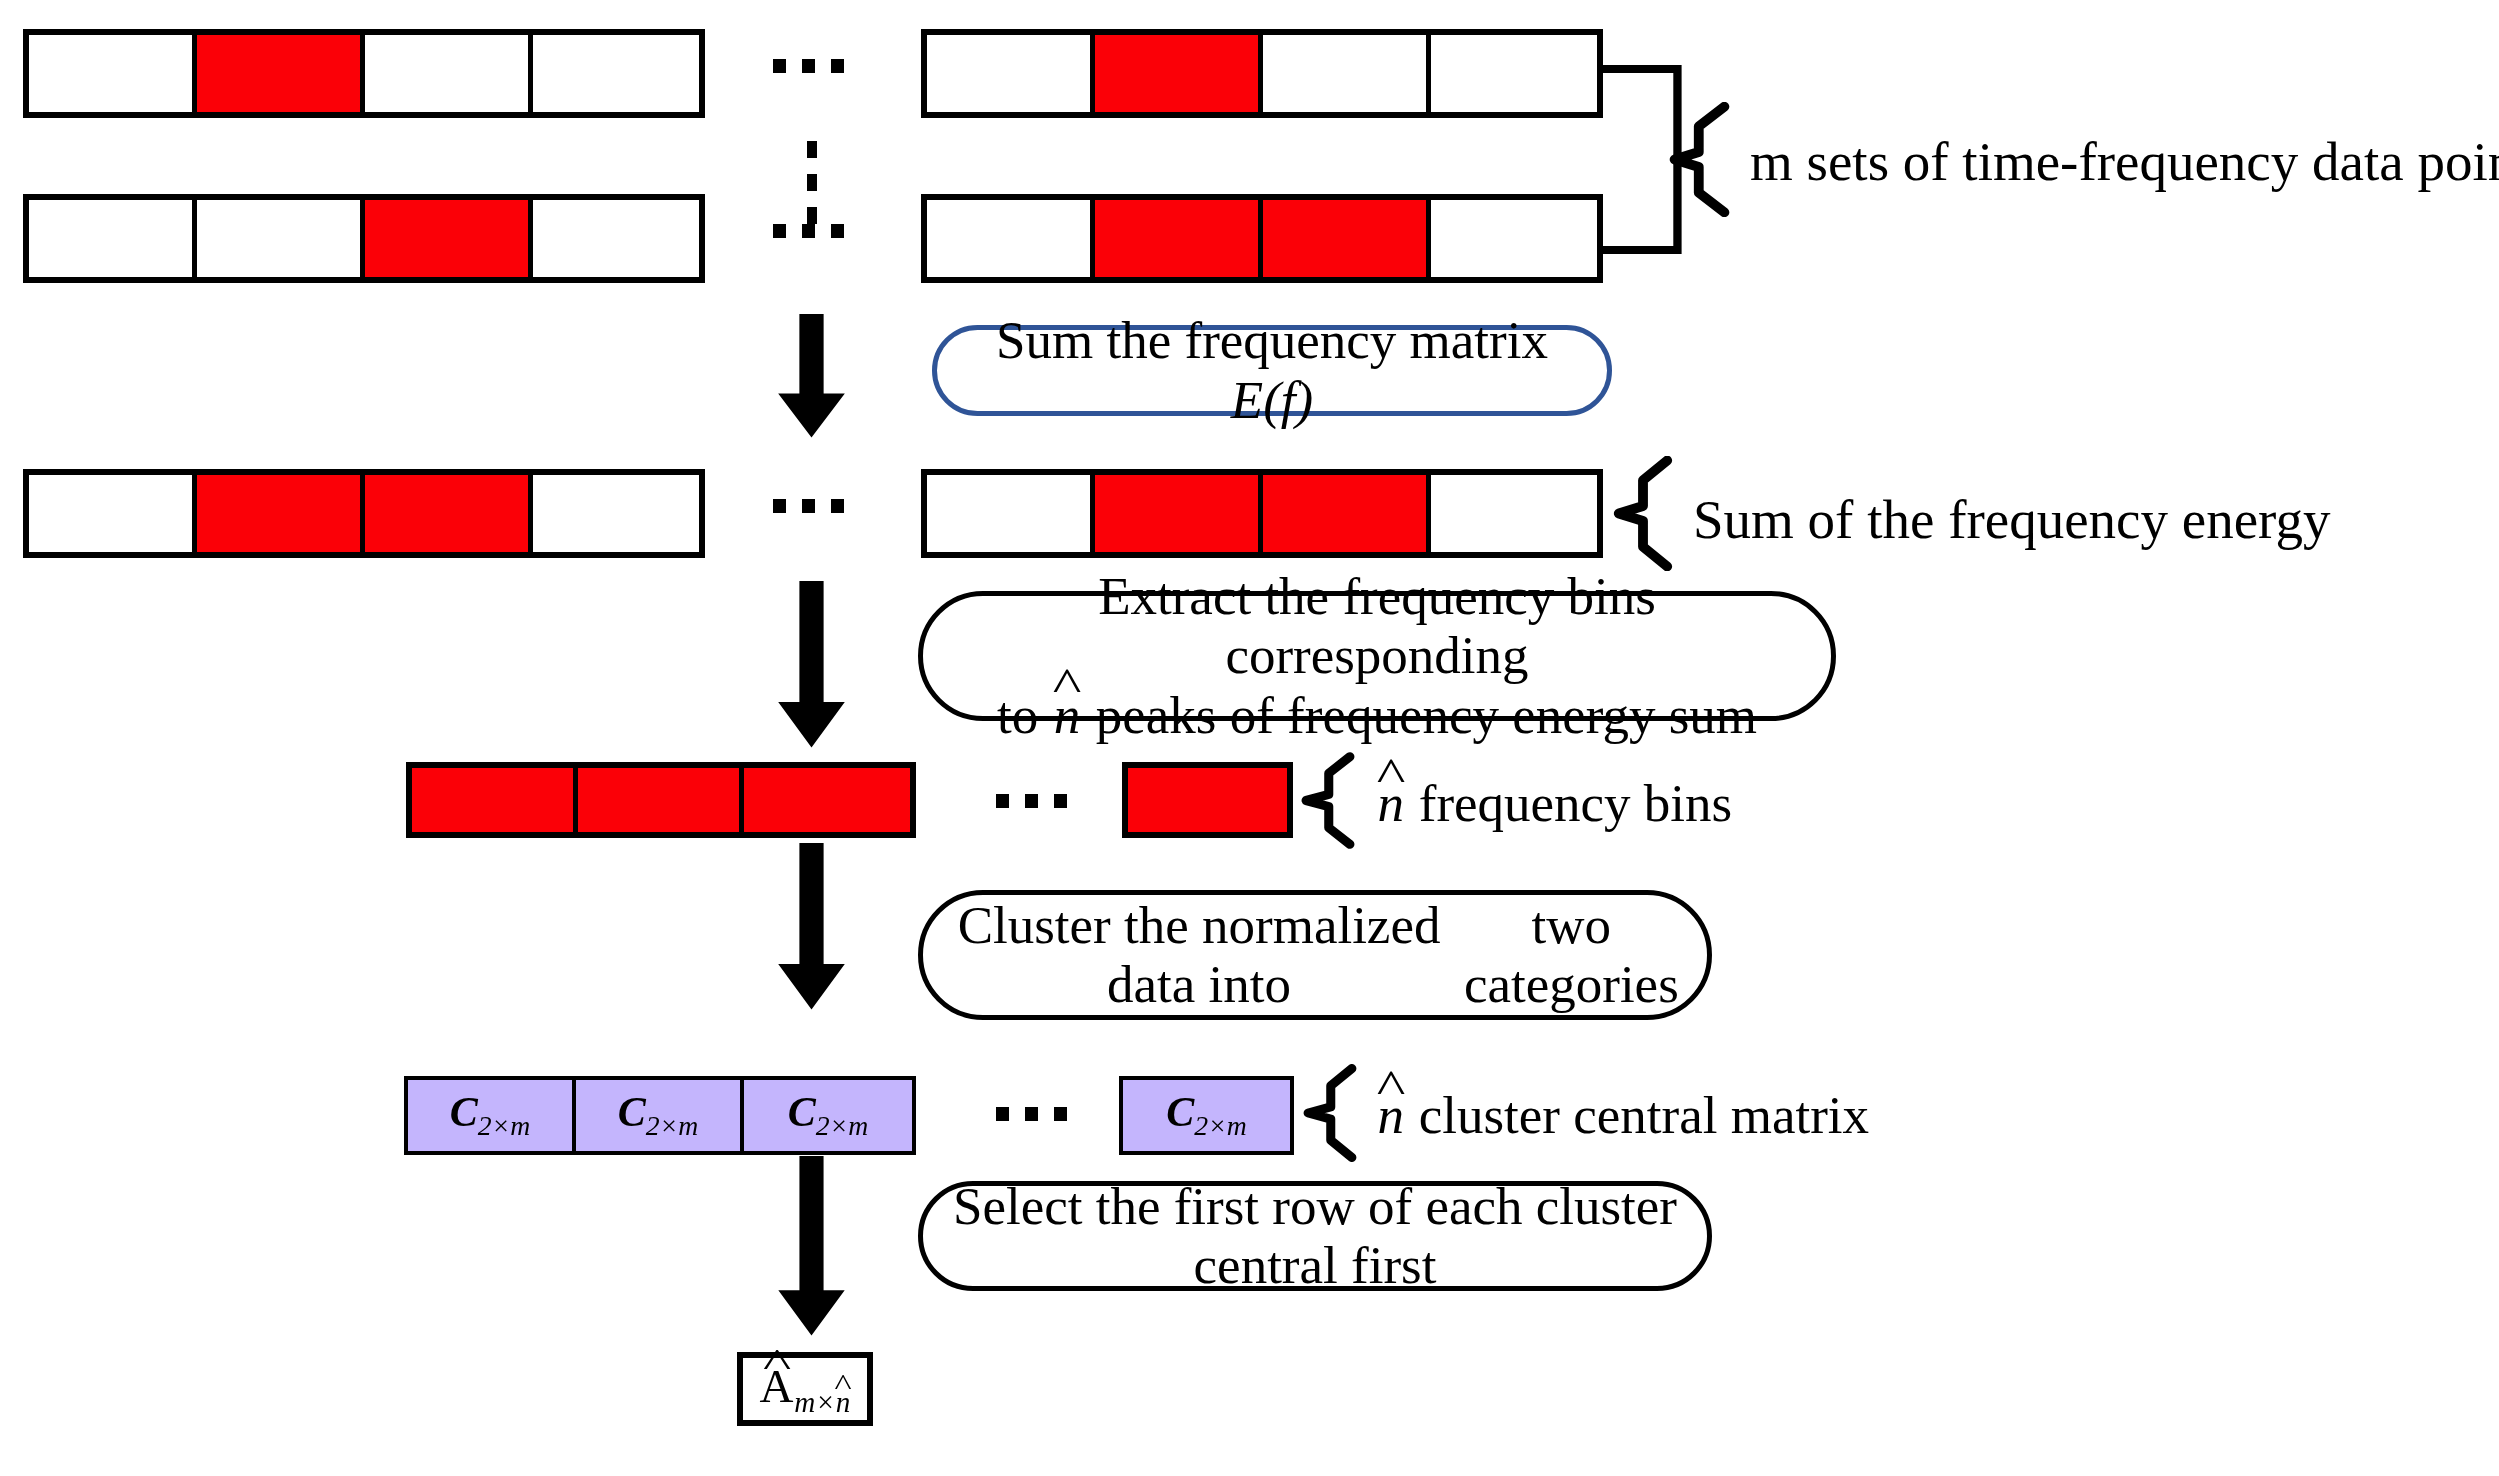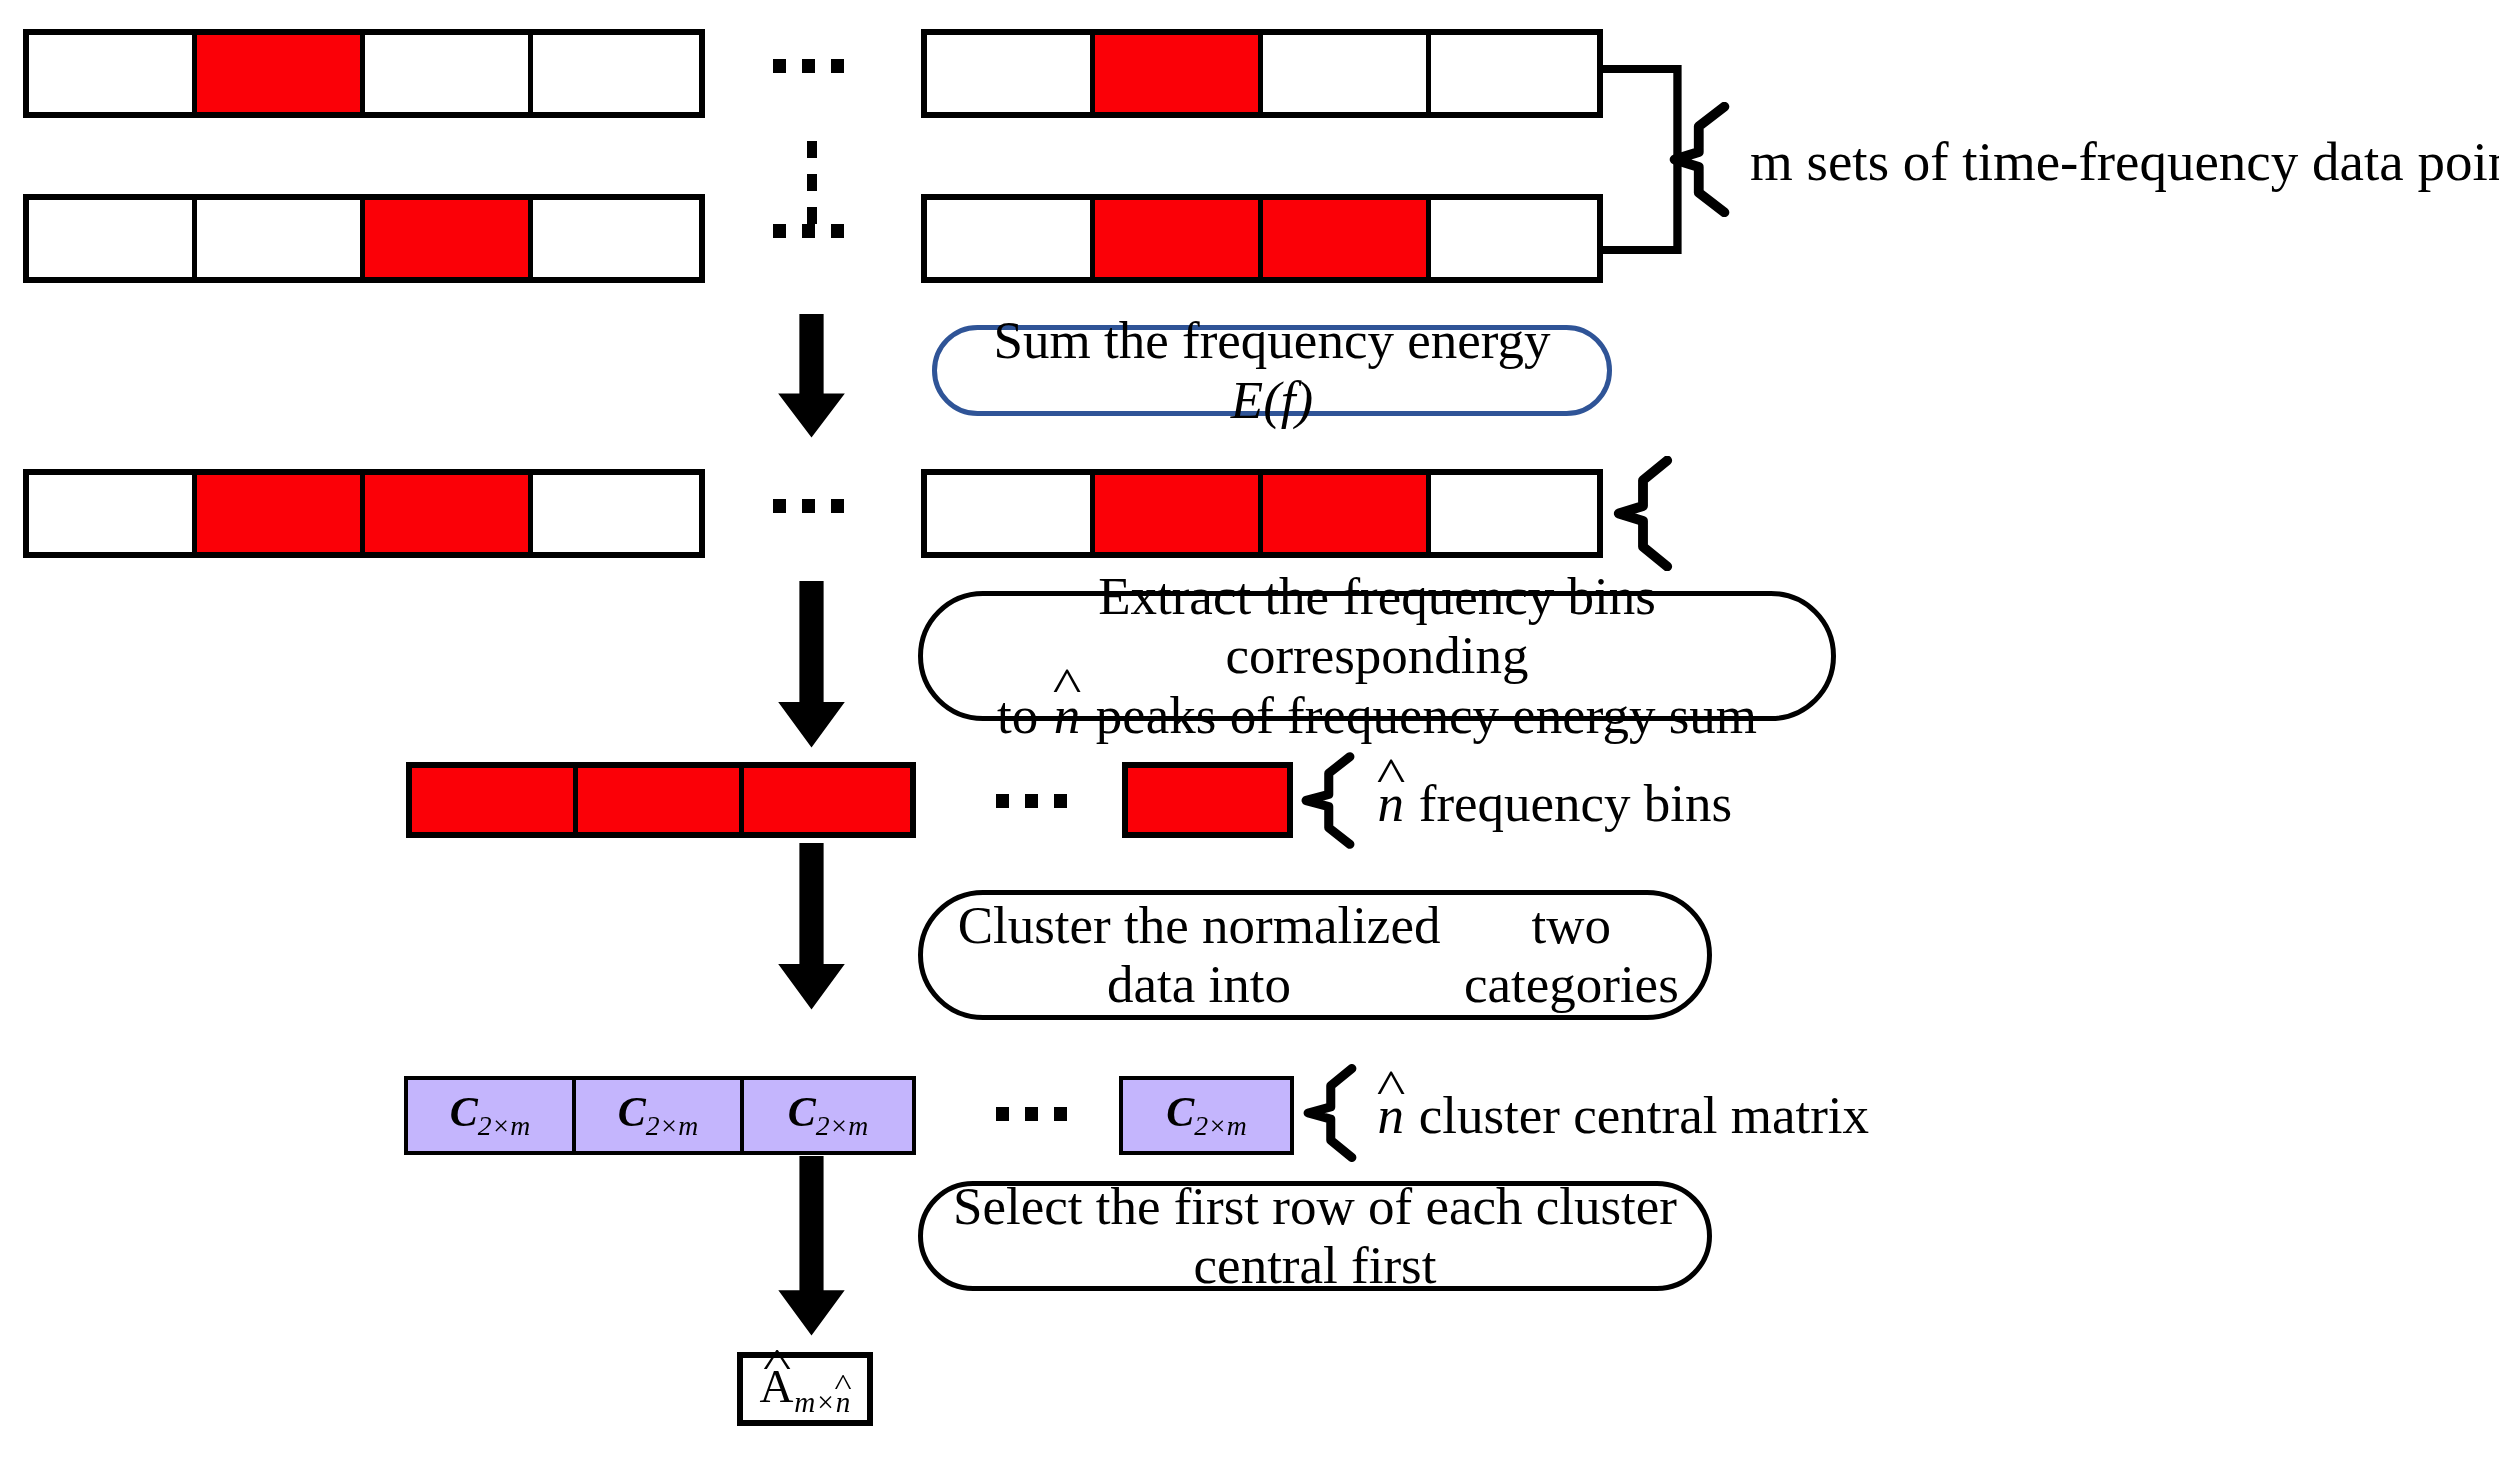--- a/index.html
+++ b/index.html
@@ -239,21 +239,21 @@
   <div class="side-label" style="left:1750px; top:130px; font-size:55px;">m sets of time-frequency data points</div>
 
   <div class="arrow" style="left:766px; top:314px; width:91px; height:125px;">
     <svg width="91" height="125" viewBox="0 0 120 165">
       <path d="M 44 0 L 76 0 L 76 105 L 104 105 L 60 163 L 16 105 L 44 105 Z" fill="#000"></path>
     </svg>
   </div>
 
   <div class="proc blue" style="left:932px; top:325px; width:680px; height:91px; font-size:53px;">
     <span>
-      <span>Sum the frequency energy </span><em class="mathit">E(f)</em>
+      <span>Sum the frequency matrix </span><em class="mathit">E(f)</em>
     </span>
   </div>
 
   <div class="bar-group" style="left:23px; top:469px; width:682px; height:89px;">
     <div class="cell" style="width:168px;"></div>
     <div class="cell red" style="width:168px;"></div>
     <div class="cell red" style="width:168px;"></div>
     <div class="cell" style="width:165px;"></div>
   </div>
 
@@ -269,20 +269,21 @@
     <div class="cell red" style="width:168px;"></div>
     <div class="cell" style="width:165px;"></div>
   </div>
 
   <div class="brace" style="left:1605px; top:456px; width:76px; height:115px;">
     <svg width="76" height="115" viewBox="0 0 100 152">
       <path d="M 82 6 L 50 32 L 50 66 L 18 76 L 50 86 L 50 120 L 82 146" fill="none" stroke="#000" stroke-width="13" stroke-linecap="round" stroke-linejoin="round"></path>
     </svg>
   </div>
 
+  <div class="side-label" style="left:1693px; top:488px; font-size:55px;">Sum of the frequency energy</div>
 
   <div class="arrow" style="left:766px; top:581px; width:91px; height:168px;">
     <svg width="91" height="168" viewBox="0 0 120 222">
       <path d="M 44 0 L 76 0 L 76 160 L 104 160 L 60 220 L 16 160 L 44 160 Z" fill="#000"></path>
     </svg>
   </div>
 
   <div class="proc" style="left:918px; top:591px; width:918px; height:130px; font-size:53px; flex-direction:column;">
     <div>Extract the frequency bins corresponding</div>
     <div>

